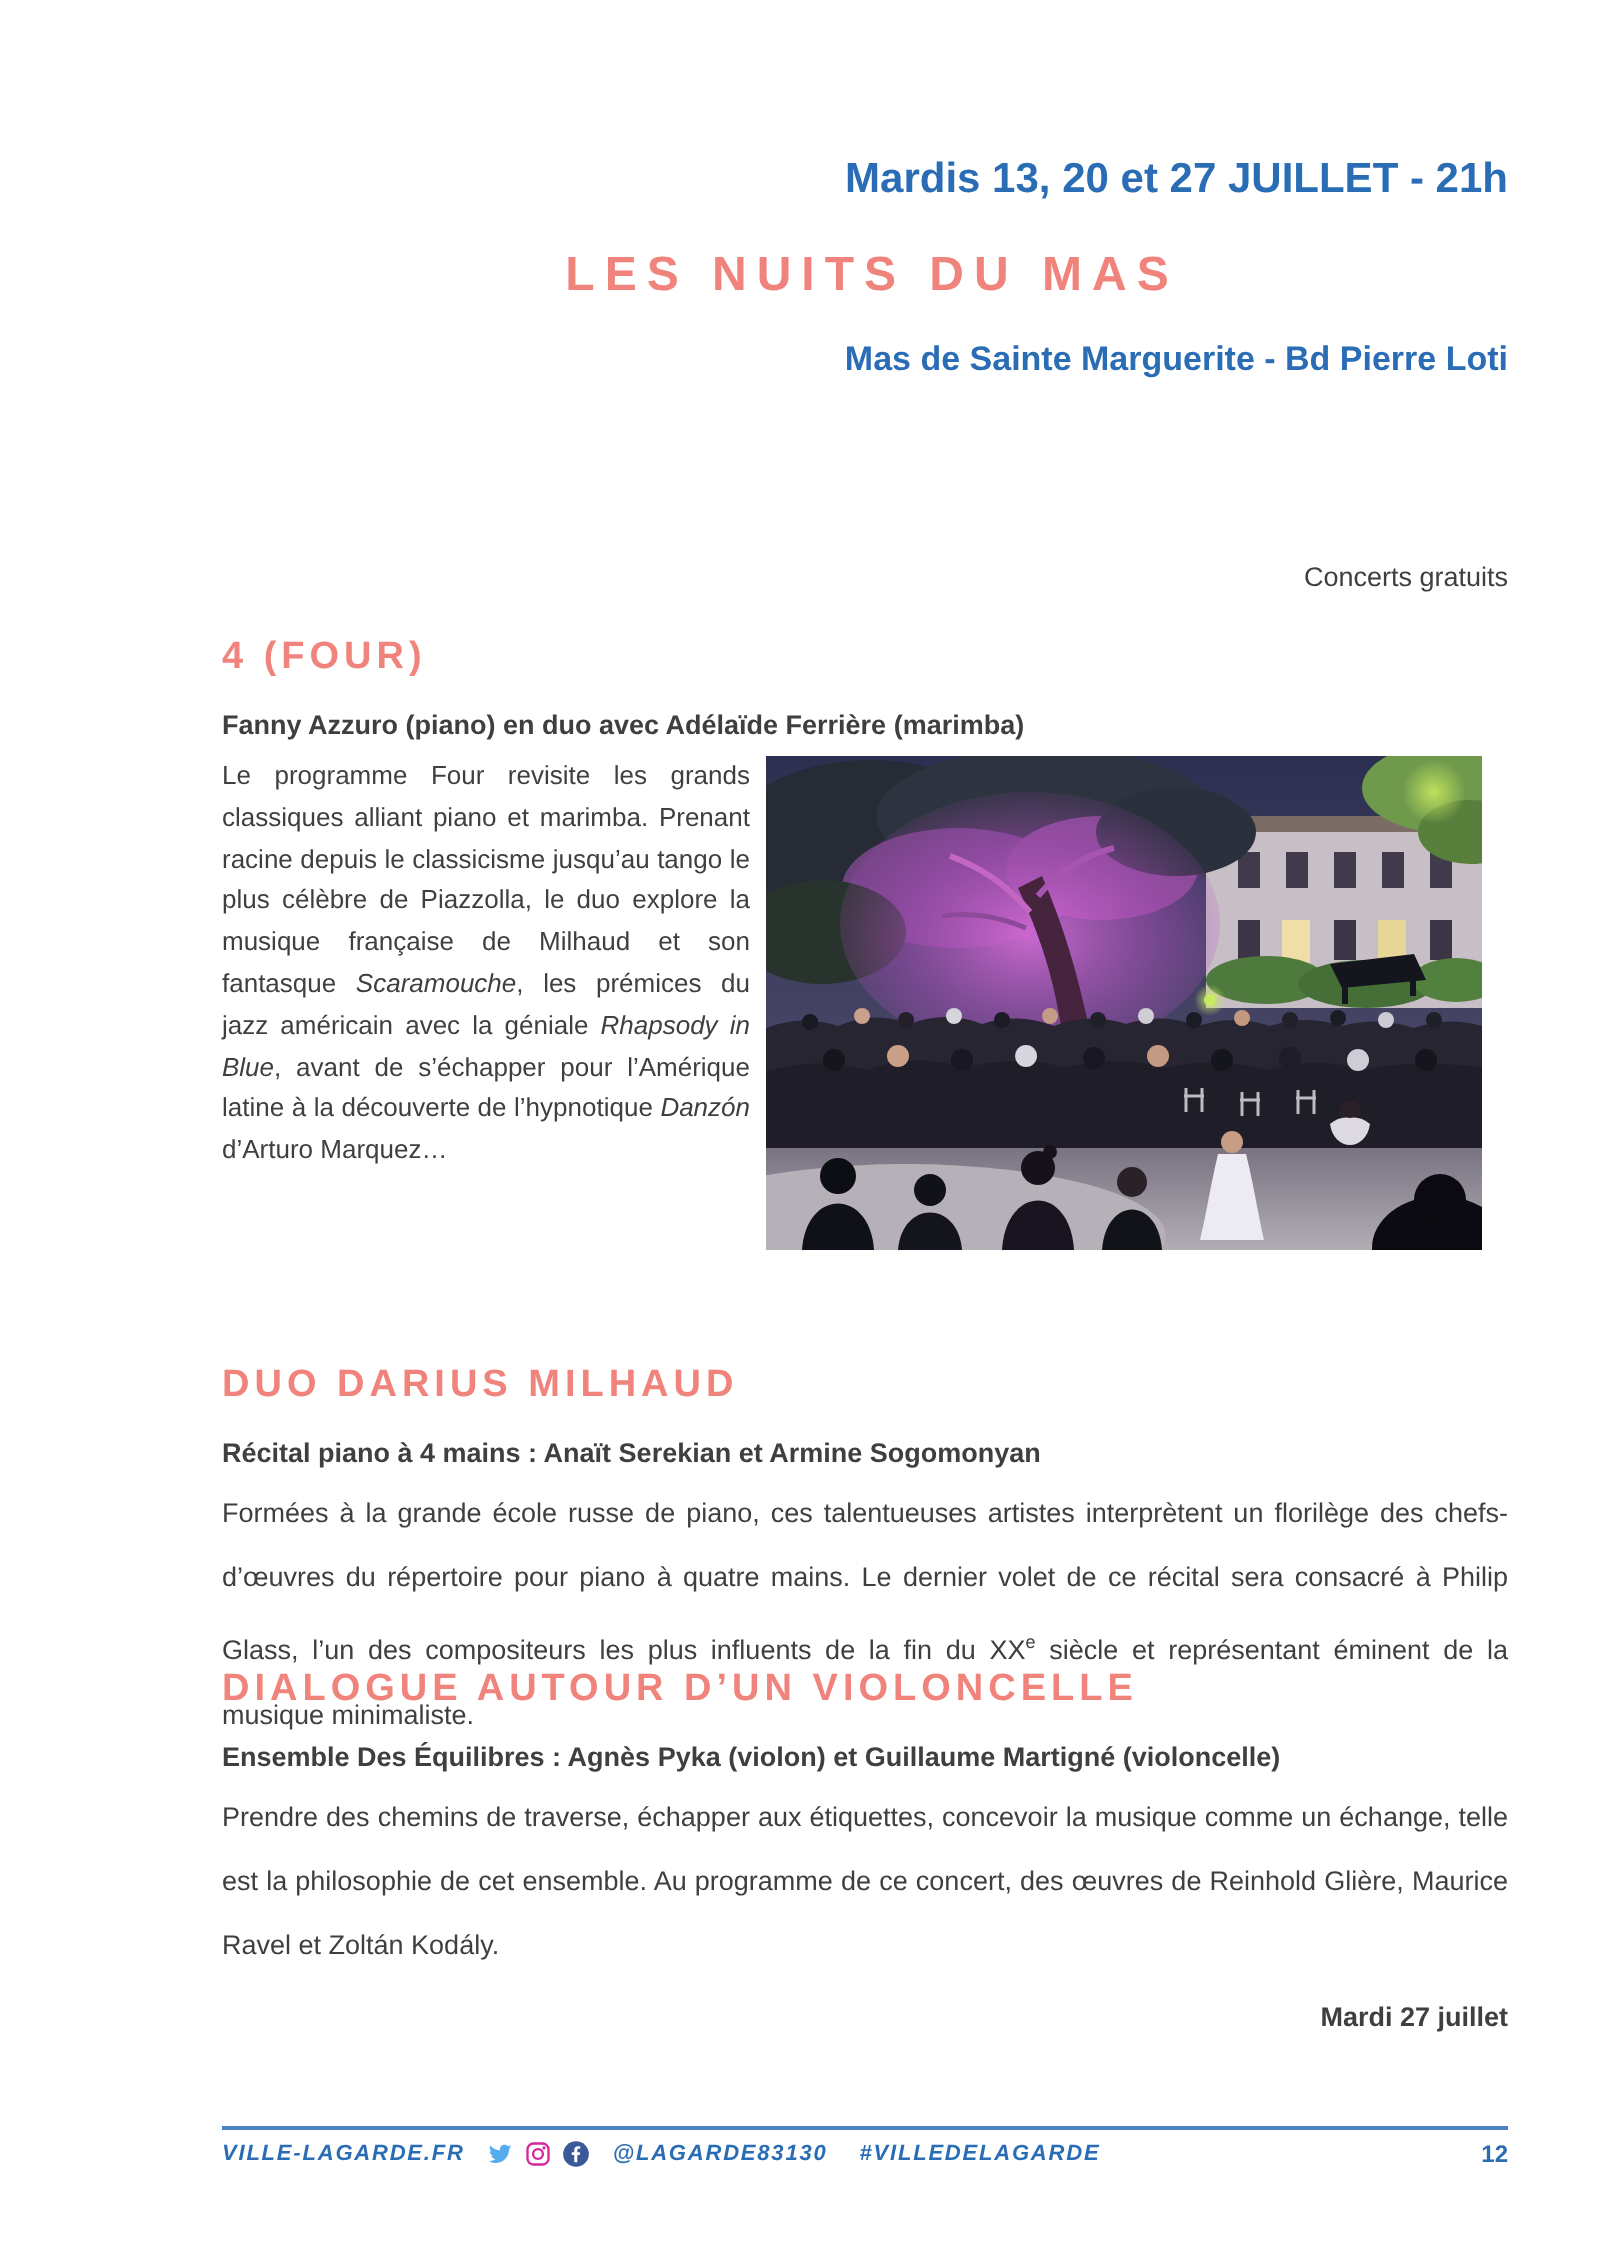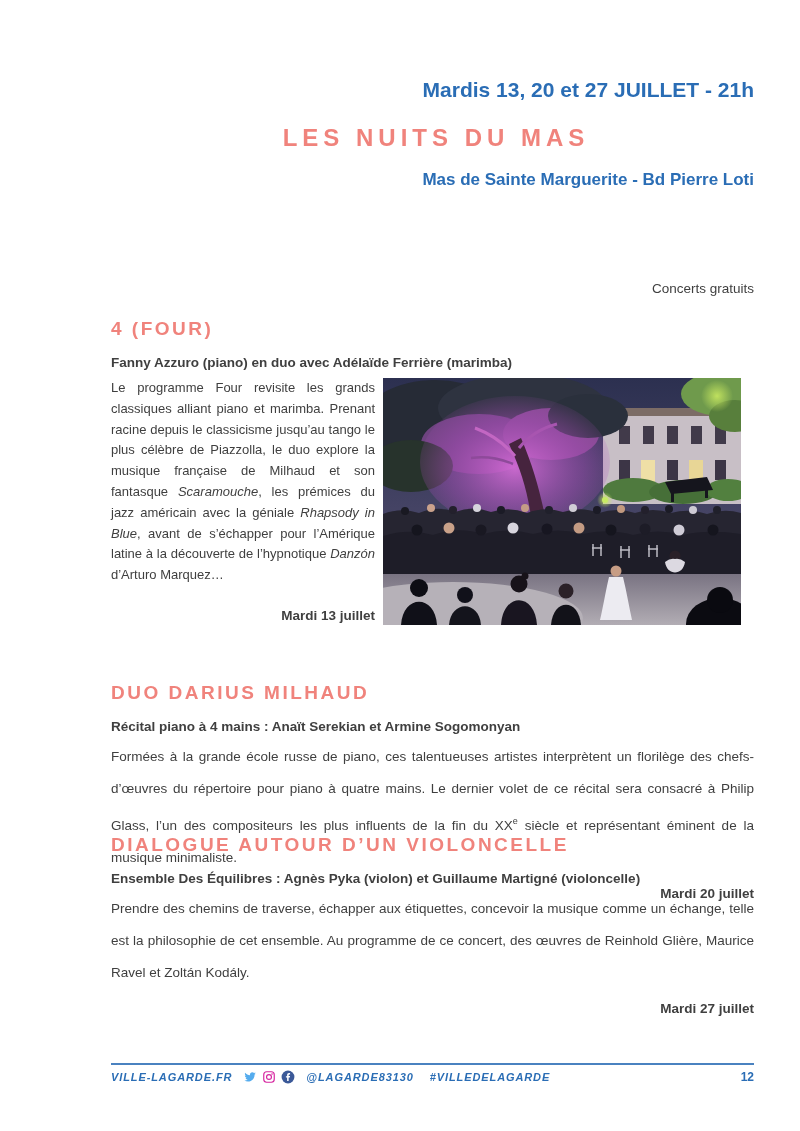--- a/index.html
+++ b/index.html
@@ -95,21 +95,20 @@
   <div class="location-line">Mas de Sainte Marguerite - Bd Pierre Loti</div>
 
   <div class="free-note">Concerts gratuits</div>
 
   <section class="sec sec1">
     <h2 class="sec-heading">4 (FOUR)</h2>
     <div class="artists">Fanny Azzuro (piano) en duo avec Adélaïde Ferrière (marimba)</div>
     <div class="cols">
       <div class="col-text">
         <p class="body body-col"><span>Le programme Four revisite les grands classiques alliant piano et marimba. Prenant racine depuis le classicisme jusqu’au tango le plus célèbre de Piazzolla, le duo explore la musique française de Milhaud et son fantasque </span><span style="font-style: italic;">Scaramouche</span><span>, les prémices du jazz américain avec la géniale </span><span style="font-style: italic;">Rhapsody in Blue</span><span>, avant de s’échapper pour l’Amérique latine à la découverte de l’hypnotique </span><span style="font-style: italic;">Danzón</span><span> d’Arturo Marquez…</span></p>
-        <div class="date-line">Mardi 13 juillet</div>
       </div>
       <div class="photo">
         <svg viewBox="0 0 358 247" preserveAspectRatio="none" xmlns="http://www.w3.org/2000/svg">
           <defs>
             <linearGradient id="sky" x1="0" y1="0" x2="0" y2="1">
               <stop offset="0" stop-color="#2c3050"></stop>
               <stop offset="1" stop-color="#5a5476"></stop>
             </linearGradient>
             <linearGradient id="gnd" x1="0" y1="0" x2="0" y2="1">
               <stop offset="0" stop-color="#797382"></stop>
@@ -231,21 +230,20 @@
           <circle cx="222" cy="122" r="8" fill="url(#grn)"></circle>
         </svg>
       </div>
     </div>
   </section>
 
   <section class="sec sec2">
     <h2 class="sec-heading">DUO DARIUS MILHAUD</h2>
     <div class="artists">Récital piano à 4 mains : Anaït Serekian et Armine Sogomonyan</div>
     <p class="body"><span>Formées à la grande école russe de piano, ces talentueuses artistes interprètent un florilège des chefs-d’œuvres du répertoire pour piano à quatre mains. Le dernier volet de ce récital sera consacré à Philip Glass, l’un des compositeurs les plus influents de la fin du XX</span><sup>e</sup><span> siècle et représentant éminent de la musique minimaliste.</span></p>
-    <div class="date-line full">Mardi 20 juillet</div>
   </section>
 
   <section class="sec sec3">
     <h2 class="sec-heading">DIALOGUE AUTOUR D’UN VIOLONCELLE</h2>
     <div class="artists">Ensemble Des Équilibres : Agnès Pyka (violon) et Guillaume Martigné (violoncelle)</div>
     <p class="body"><span>Prendre des chemins de traverse, échapper aux étiquettes, concevoir la musique comme un échange, telle est la philosophie de cet ensemble. Au programme de ce concert, des œuvres de Reinhold Glière, Maurice Ravel et Zoltán Kodály.</span></p>
     <div class="date-line full">Mardi 27 juillet</div>
   </section>
 
   <div class="footer-rule"></div>

